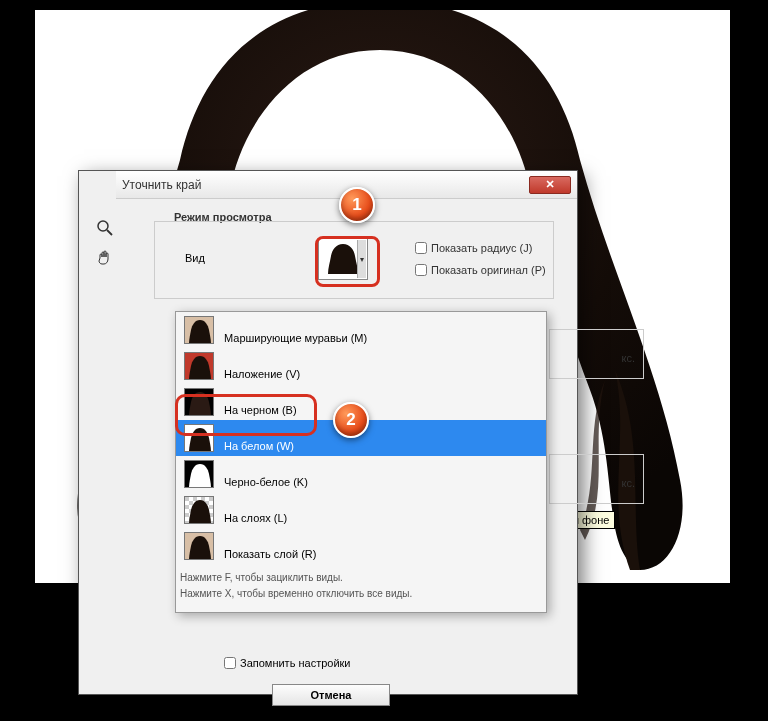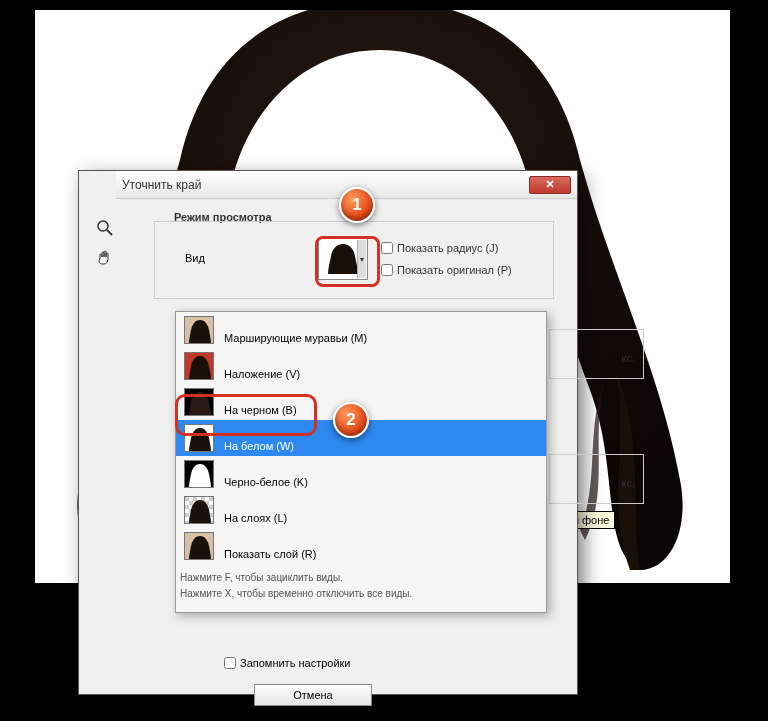--- a/index.html
+++ b/index.html
@@ -52,21 +52,21 @@
   .view-section { position: absolute; top: 22px; left: 75px; width: 400px; height: 78px; border: 1px solid #ccc; border-top: 1px solid #ccc; }
   .view-label { position: absolute; top: 30px; left: 30px; font-size: 11px; }
   .thumb-drop {
     position: absolute; top: 16px; left: 163px; width: 50px; height: 42px;
     border: 1px solid #888; background: #fff; display: flex; align-items: center; justify-content: center;
   }
   .thumb-inner { width: 38px; height: 34px; background: #fff; position: relative; overflow: hidden; }
   .thumb-inner svg { position: absolute; top: -2px; left: -2px; }
   .drop-arrow { position: absolute; right: 1px; top: 1px; bottom: 1px; width: 9px; background: #ddd; display:flex; align-items:center; justify-content:center; font-size:8px; color:#333; border-left:1px solid #aaa; }
   
-  .chk { position: absolute; display: flex; align-items: center; gap: 4px; font-size: 11px; color: #333; }
+  .chk { position: absolute; display: flex; align-items: center; gap: 4px; font-size: 11px; color: #333; padding-left: 34px; }
   .chk input { width: 12px; height: 12px; }
   .chk1 { top: 20px; left: 226px; }
   .chk2 { top: 42px; left: 226px; }
   
   
   .dropdown {
     position: absolute; top: 112px; left: 96px; width: 372px;
     background: #f5f5f5; border: 1px solid #999;
     box-shadow: 3px 3px 10px rgba(0,0,0,0.3);
     z-index: 50;
@@ -84,21 +84,21 @@
   
   
   .peek { position: absolute; border: 1px solid #ccc; background: transparent; }
   .peek1 { top: 130px; left: 470px; width: 95px; height: 50px; }
   .peek2 { top: 255px; left: 470px; width: 95px; height: 50px; }
   .peek-txt { position: absolute; font-size: 11px; color: #333; right: 8px; }
   
   .remember-row { position: absolute; top: 458px; left: 145px; display: flex; align-items: center; gap: 4px; font-size: 11px; }
   .remember-row input { width:12px; height:12px; }
   
-  .btn-row { position: absolute; top: 485px; left: 175px; display: flex; gap: 12px; }
+  .btn-row { position: absolute; top: 485px; left: 193px; display: flex; gap: 12px; font-weight: bold; }
   .btn { width: 118px; height: 22px; border: 1px solid #888; font-size: 11px; display:flex; align-items:center; justify-content:center; }
   .btn-cancel { background: linear-gradient(#fdfdfd,#e5e5e5); }
   .btn-ok { background: linear-gradient(#bde3ff,#8ec9f5); border-color: #3a7ab5; }
   
   
   .badge {
     position: absolute; width: 36px; height: 36px; border-radius: 50%;
     background: radial-gradient(circle at 35% 30%, #ff9a5a, #e74c1a 60%, #b33510);
     border: 2px solid #fff; box-shadow: 0 2px 6px rgba(0,0,0,0.5), inset 0 -3px 5px rgba(0,0,0,0.3);
     color: #fff; font-weight: bold; font-size: 17px;

